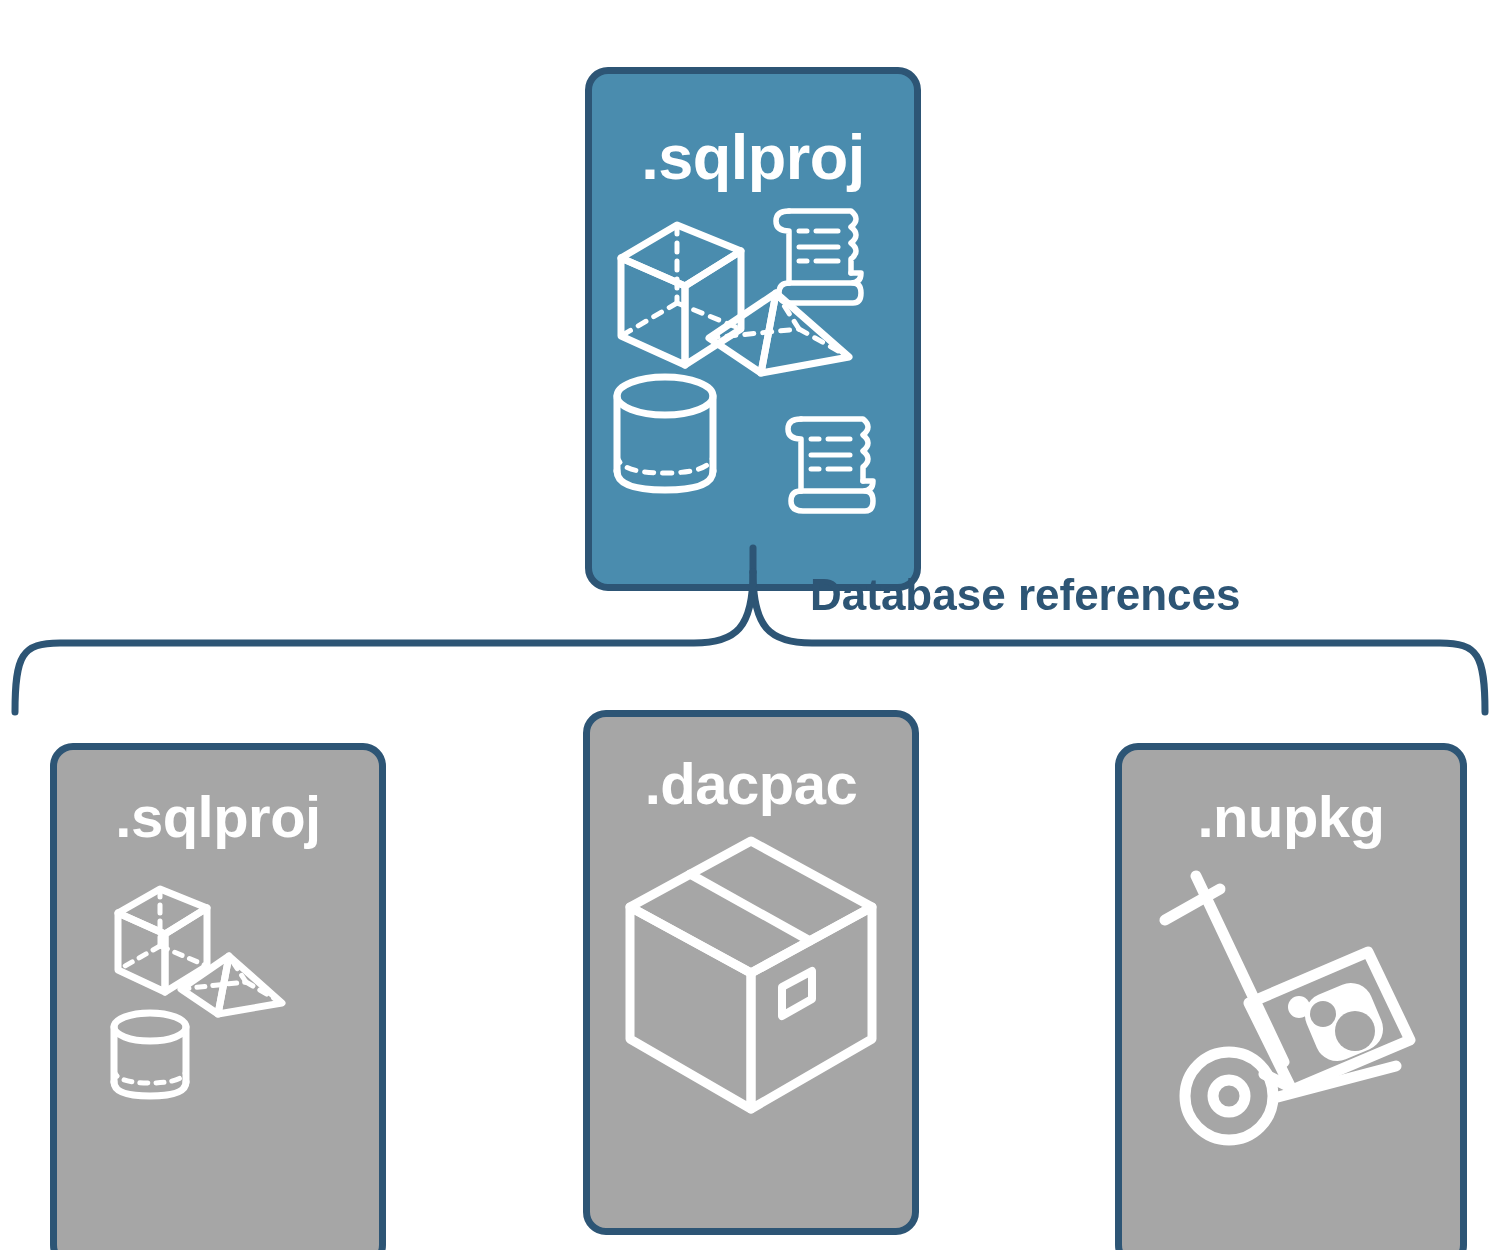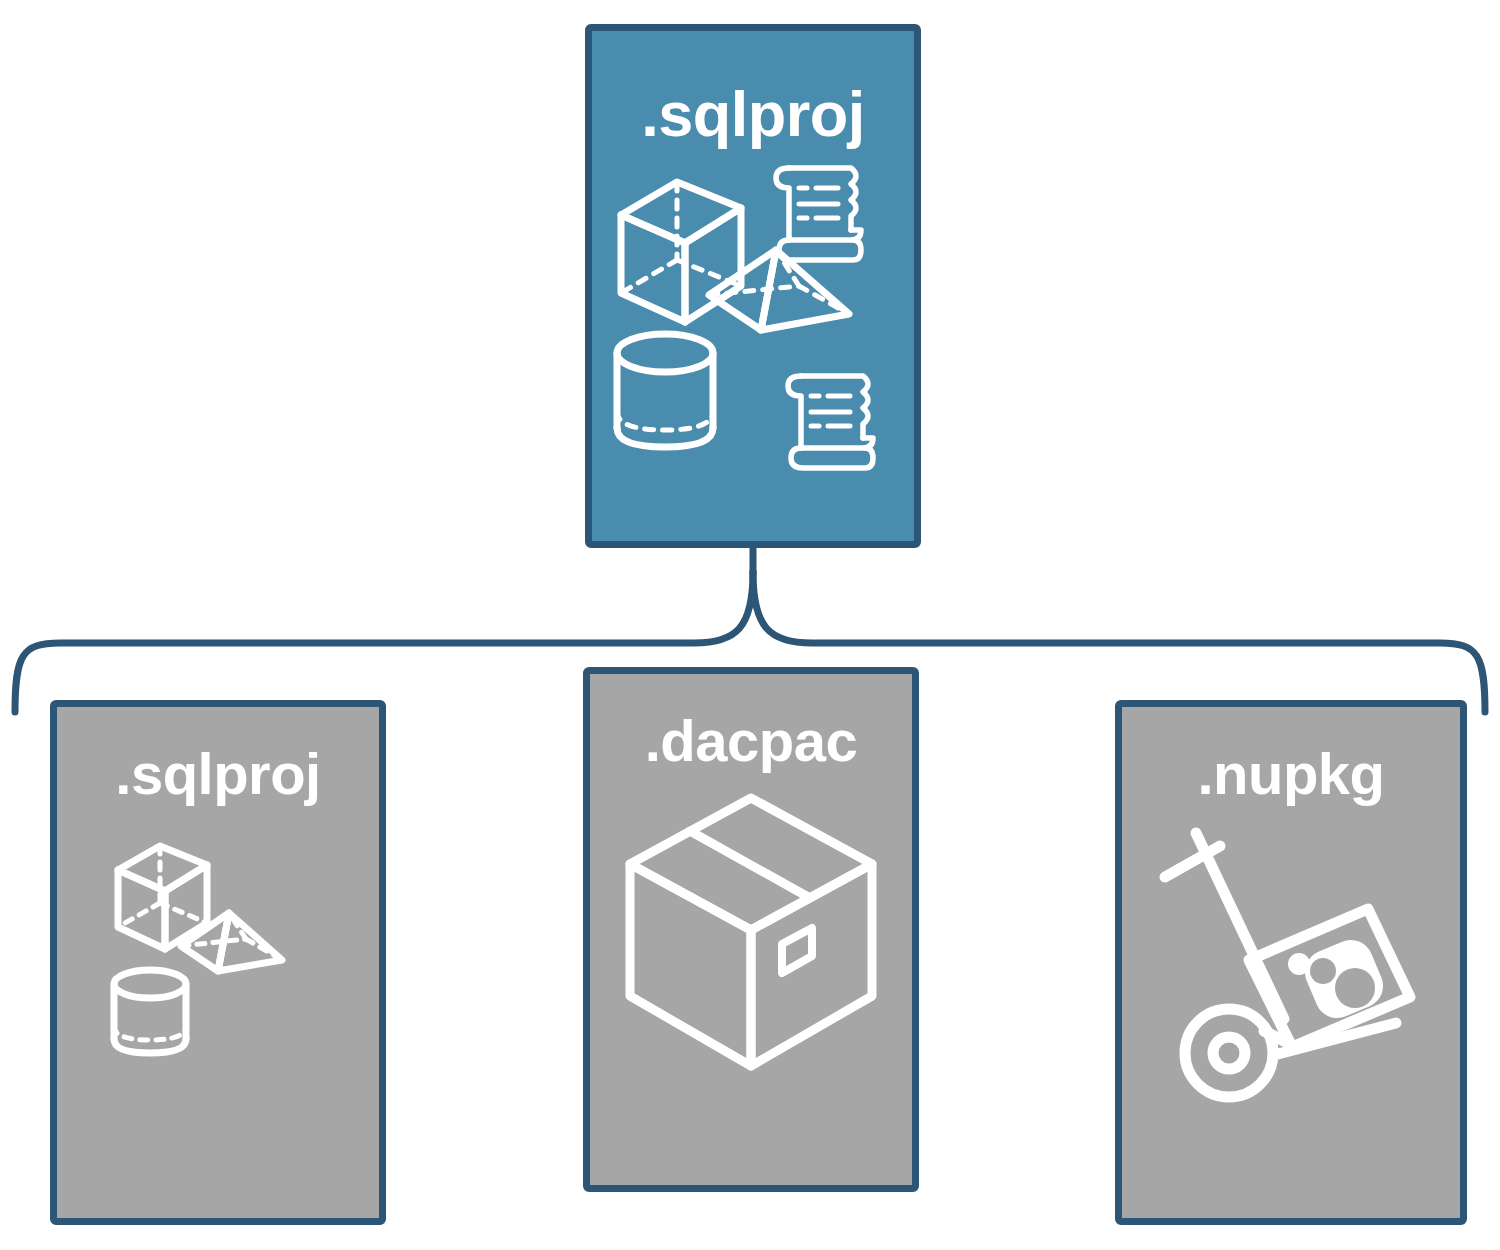--- a/index.html
+++ b/index.html
@@ -17,24 +17,25 @@
 
   #diagram-root {
     position: absolute;
     inset: 0;
   }
 
   .card {
     position: absolute;
     box-sizing: border-box;
     border: 7px solid #2d5575;
-    border-radius: 6px;
+    border-radius: 23px;
     display: flex;
     flex-direction: column;
     align-items: center;
+    margin-top: 43px;
   }
 
   .card-root {
     background: #4a8cae;
   }
 
   .card-ref {
     background: #a6a6a6;
   }
 
@@ -167,20 +168,21 @@
     <path d="M753 572
              C 753 628, 770 643, 812 643
              L 1440 643
              C 1478 643, 1485 655, 1485 712"></path>
     <path d="M753 572
              C 753 628, 736 643, 694 643
              L 60 643
              C 22 643, 15 655, 15 712"></path>
   </svg>
 
+  <div id="bracket-label">Database references</div>
 
   <div class="card card-ref" style="left:50px; top:700px; width:336px; height:525px;">
     <div class="card-title">.sqlproj</div>
     <div class="card-art">
       <svg width="232" height="232" viewBox="0 0 232 232" style="top:36px;" fill="none" stroke="#ffffff" stroke-width="7" stroke-linecap="round" stroke-linejoin="round">
 
         <g>
           <path d="M16 31 L58 7 L105 26 L63 52 Z"></path>
           <path d="M16 31 L16 88 L63 110 L63 52 Z"></path>
           <path d="M63 52 L105 26 L105 84 L63 110 Z"></path>

